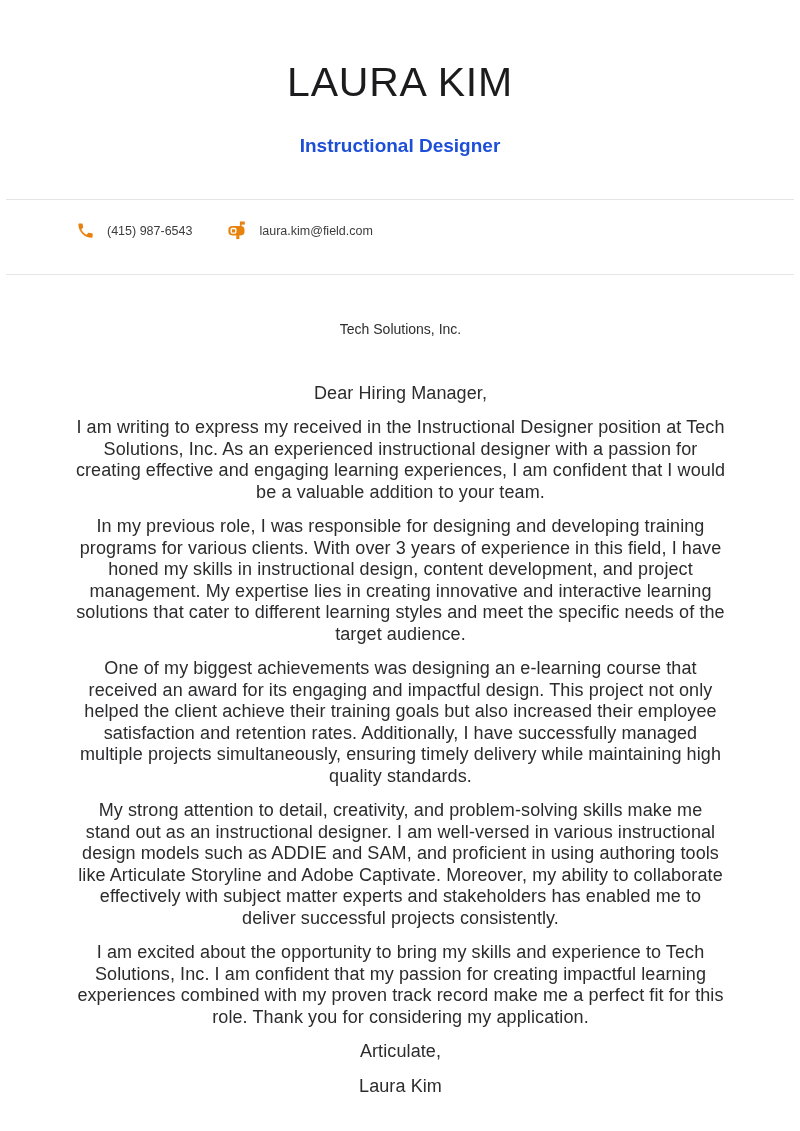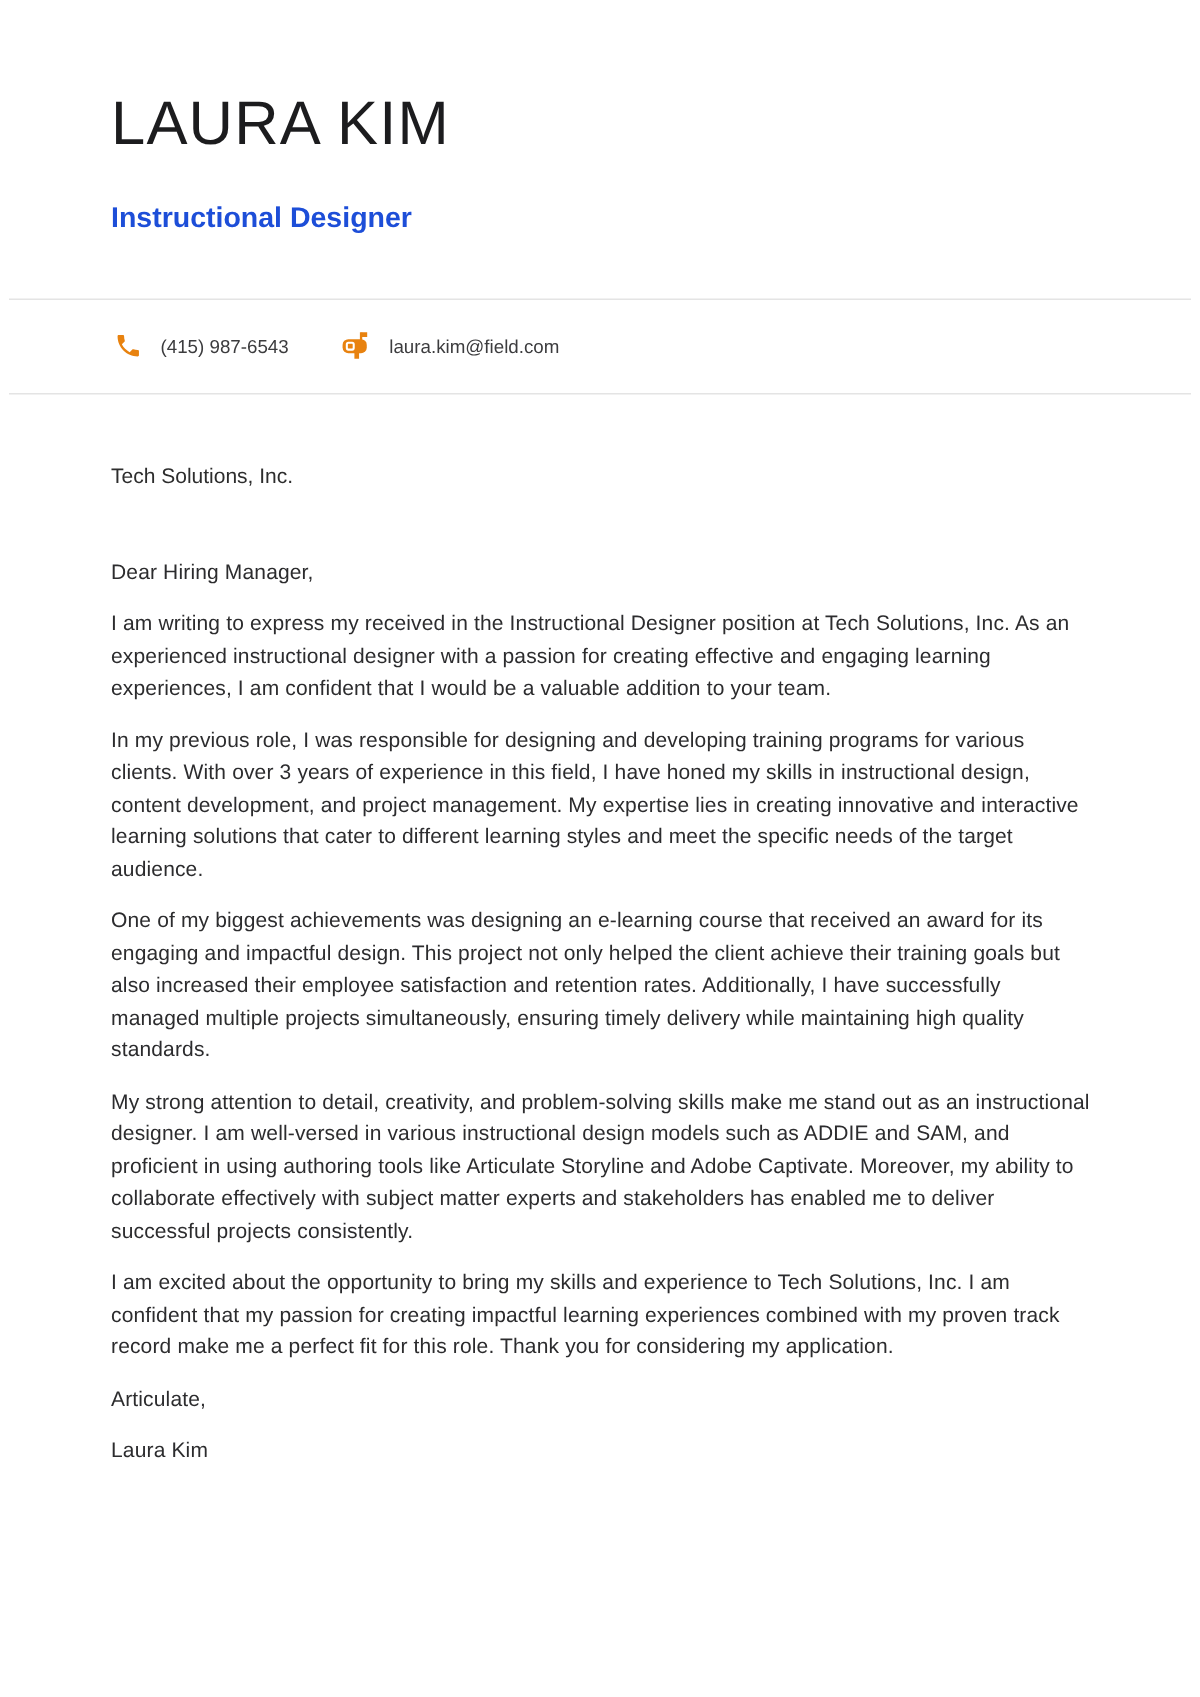--- a/index.html
+++ b/index.html
@@ -8,20 +8,21 @@
     font-family: "Liberation Sans", "DejaVu Sans", sans-serif;
     color: #2d2d2d;
     -webkit-font-smoothing: antialiased;
   }
   .page {
     width: 788px;
     height: 1131px;
     background: #ffffff;
     margin: 0 auto;
     overflow: hidden;
+    text-align: center;
   }
   
   .header {
     padding: 60px 68px 0 68px;
   }
   .name {
     font-size: 41px;
     font-weight: 500;
     letter-spacing: 0.8px;
     color: #1c1c1e;
@@ -32,21 +33,21 @@
     font-size: 19px;
     font-weight: 700;
     color: #1d4ed8;
     line-height: 1.25;
   }
   
   .contact-bar {
     margin-top: 41px;
     border-top: 1px solid #e4e4e4;
     border-bottom: 1px solid #e4e4e4;
-    padding: 20px 0 20px 68px;
+    padding: 20px 0 32px 68px;
     display: flex;
     align-items: center;
     gap: 34px;
   }
   .contact-item {
     display: flex;
     align-items: center;
     gap: 11px;
     font-size: 12.5px;
     color: #3c3c3e;
@@ -72,21 +73,21 @@
   }
   .recipient-company {
     margin-top: 0;
     font-size: 14px;
     color: #2d2d2d;
   }
   .salutation {
     margin-top: 46px;
   }
   .letter p {
-    font-size: 14px;
+    font-size: 18px;
     line-height: 21.5px;
     color: #2c2c2e;
     margin-bottom: 13px;
     letter-spacing: 0.1px;
   }
   .letter p:last-child { margin-bottom: 0; }
 </style>
 </head>
 <body>
 

